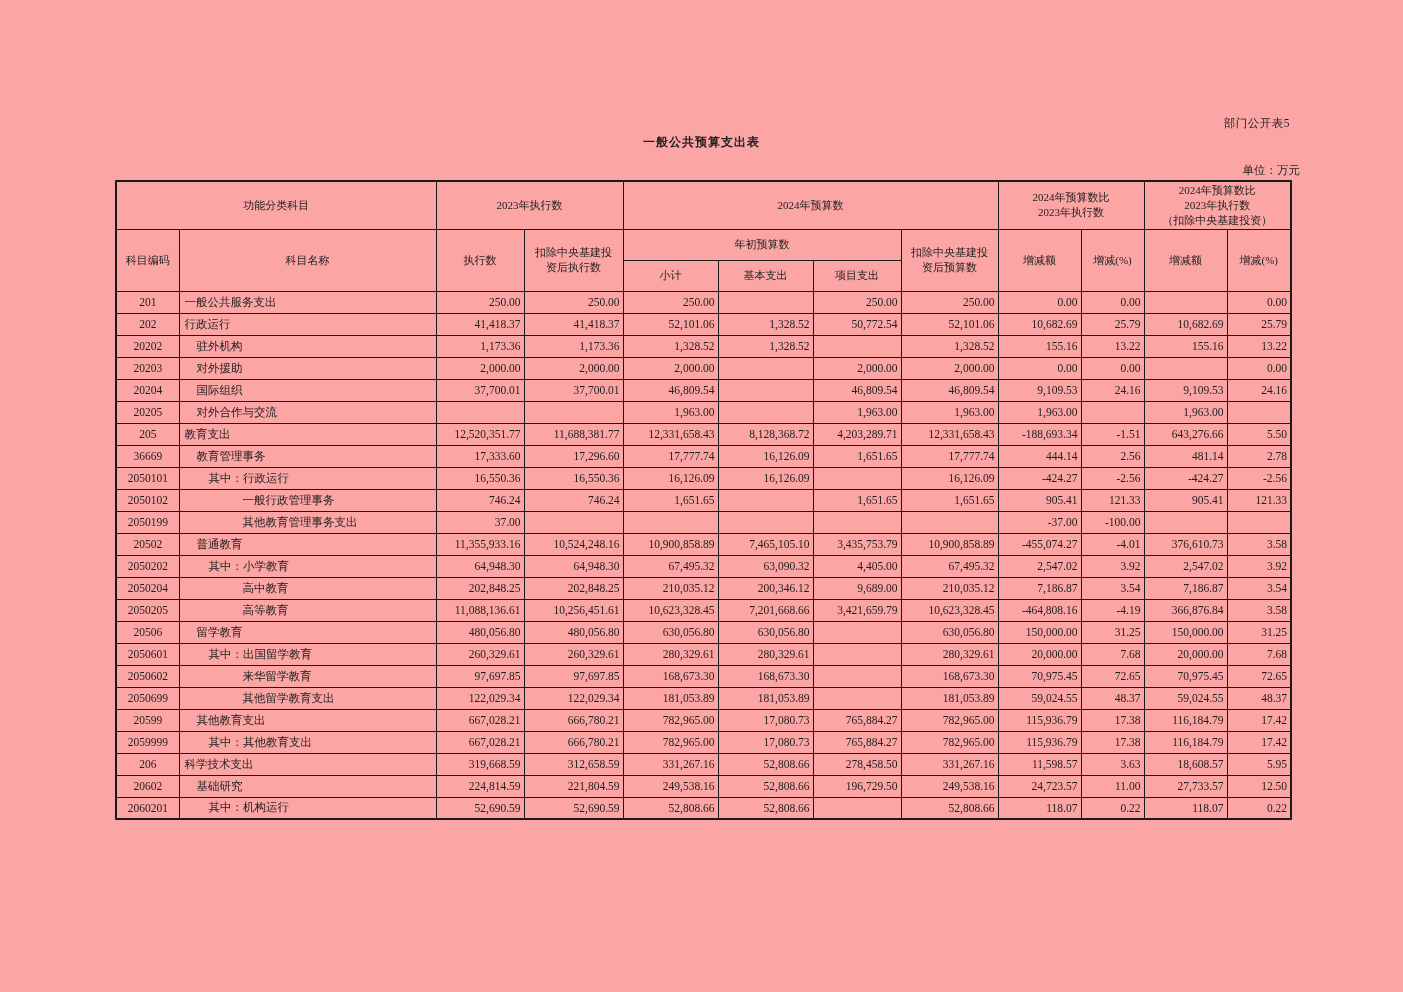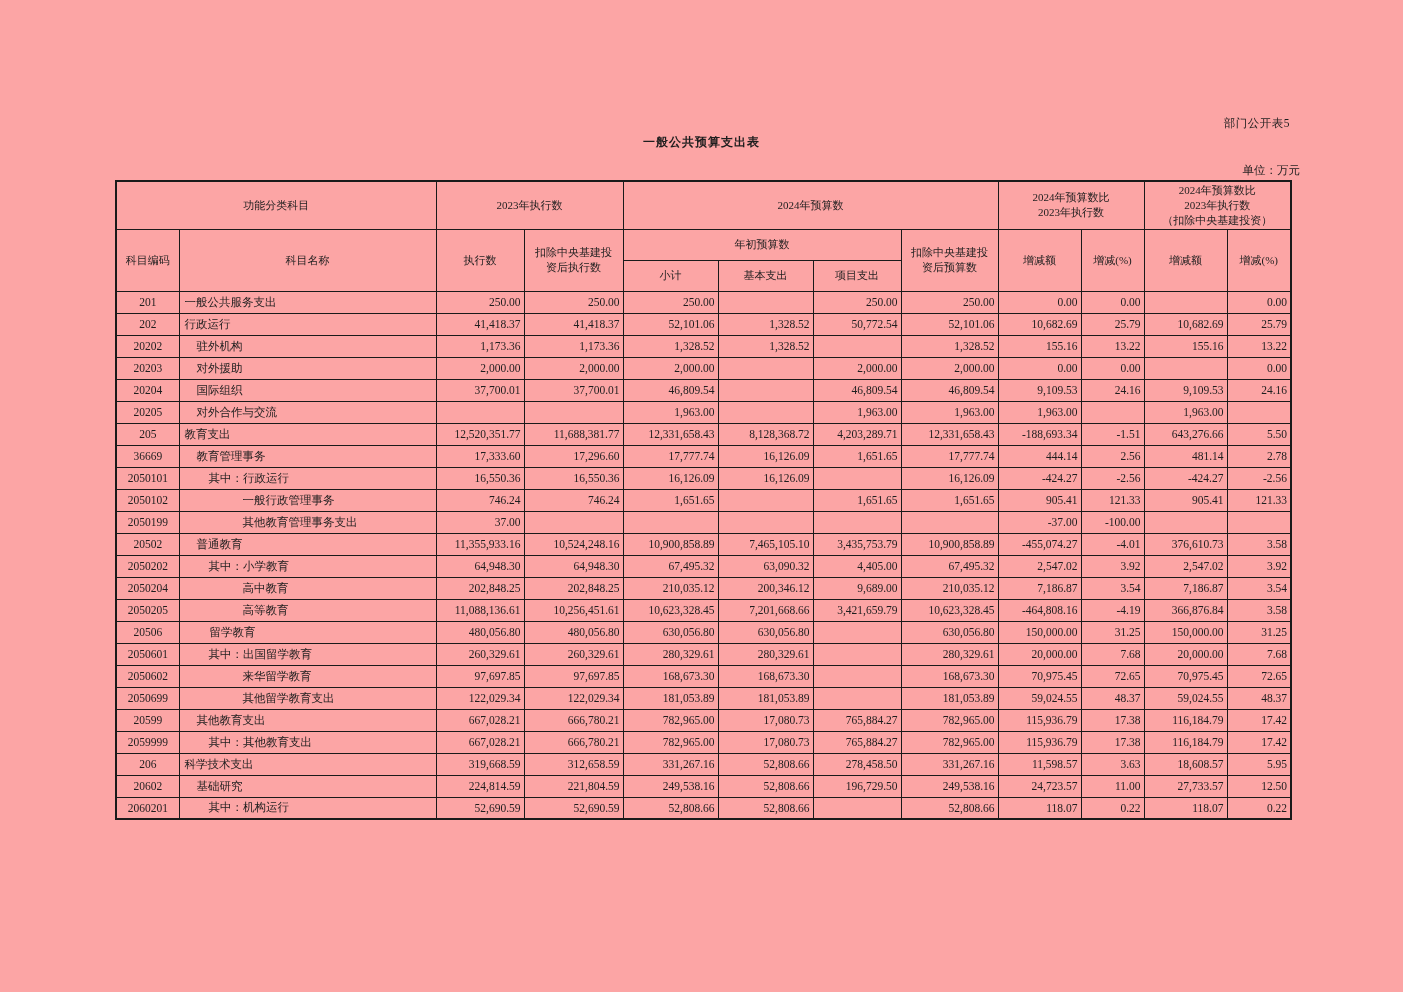--- a/index.html
+++ b/index.html
@@ -325,21 +325,21 @@
           <td class="num">7,201,668.66</td>
           <td class="num">3,421,659.79</td>
           <td class="num">10,623,328.45</td>
           <td class="num">-464,808.16</td>
           <td class="num">-4.19</td>
           <td class="num">366,876.84</td>
           <td class="num">3.58</td>
         </tr>
         <tr>
           <td class="code">20506</td>
-          <td class="name" style="padding-left: 30px; margin-left: 22px;">留学教育</td>
+          <td class="name" style="padding-left: 17px; margin-left: 22px;">留学教育</td>
           <td class="num">480,056.80</td>
           <td class="num">480,056.80</td>
           <td class="num">630,056.80</td>
           <td class="num">630,056.80</td>
           <td class="num"></td>
           <td class="num">630,056.80</td>
           <td class="num">150,000.00</td>
           <td class="num">31.25</td>
           <td class="num">150,000.00</td>
           <td class="num">31.25</td>

